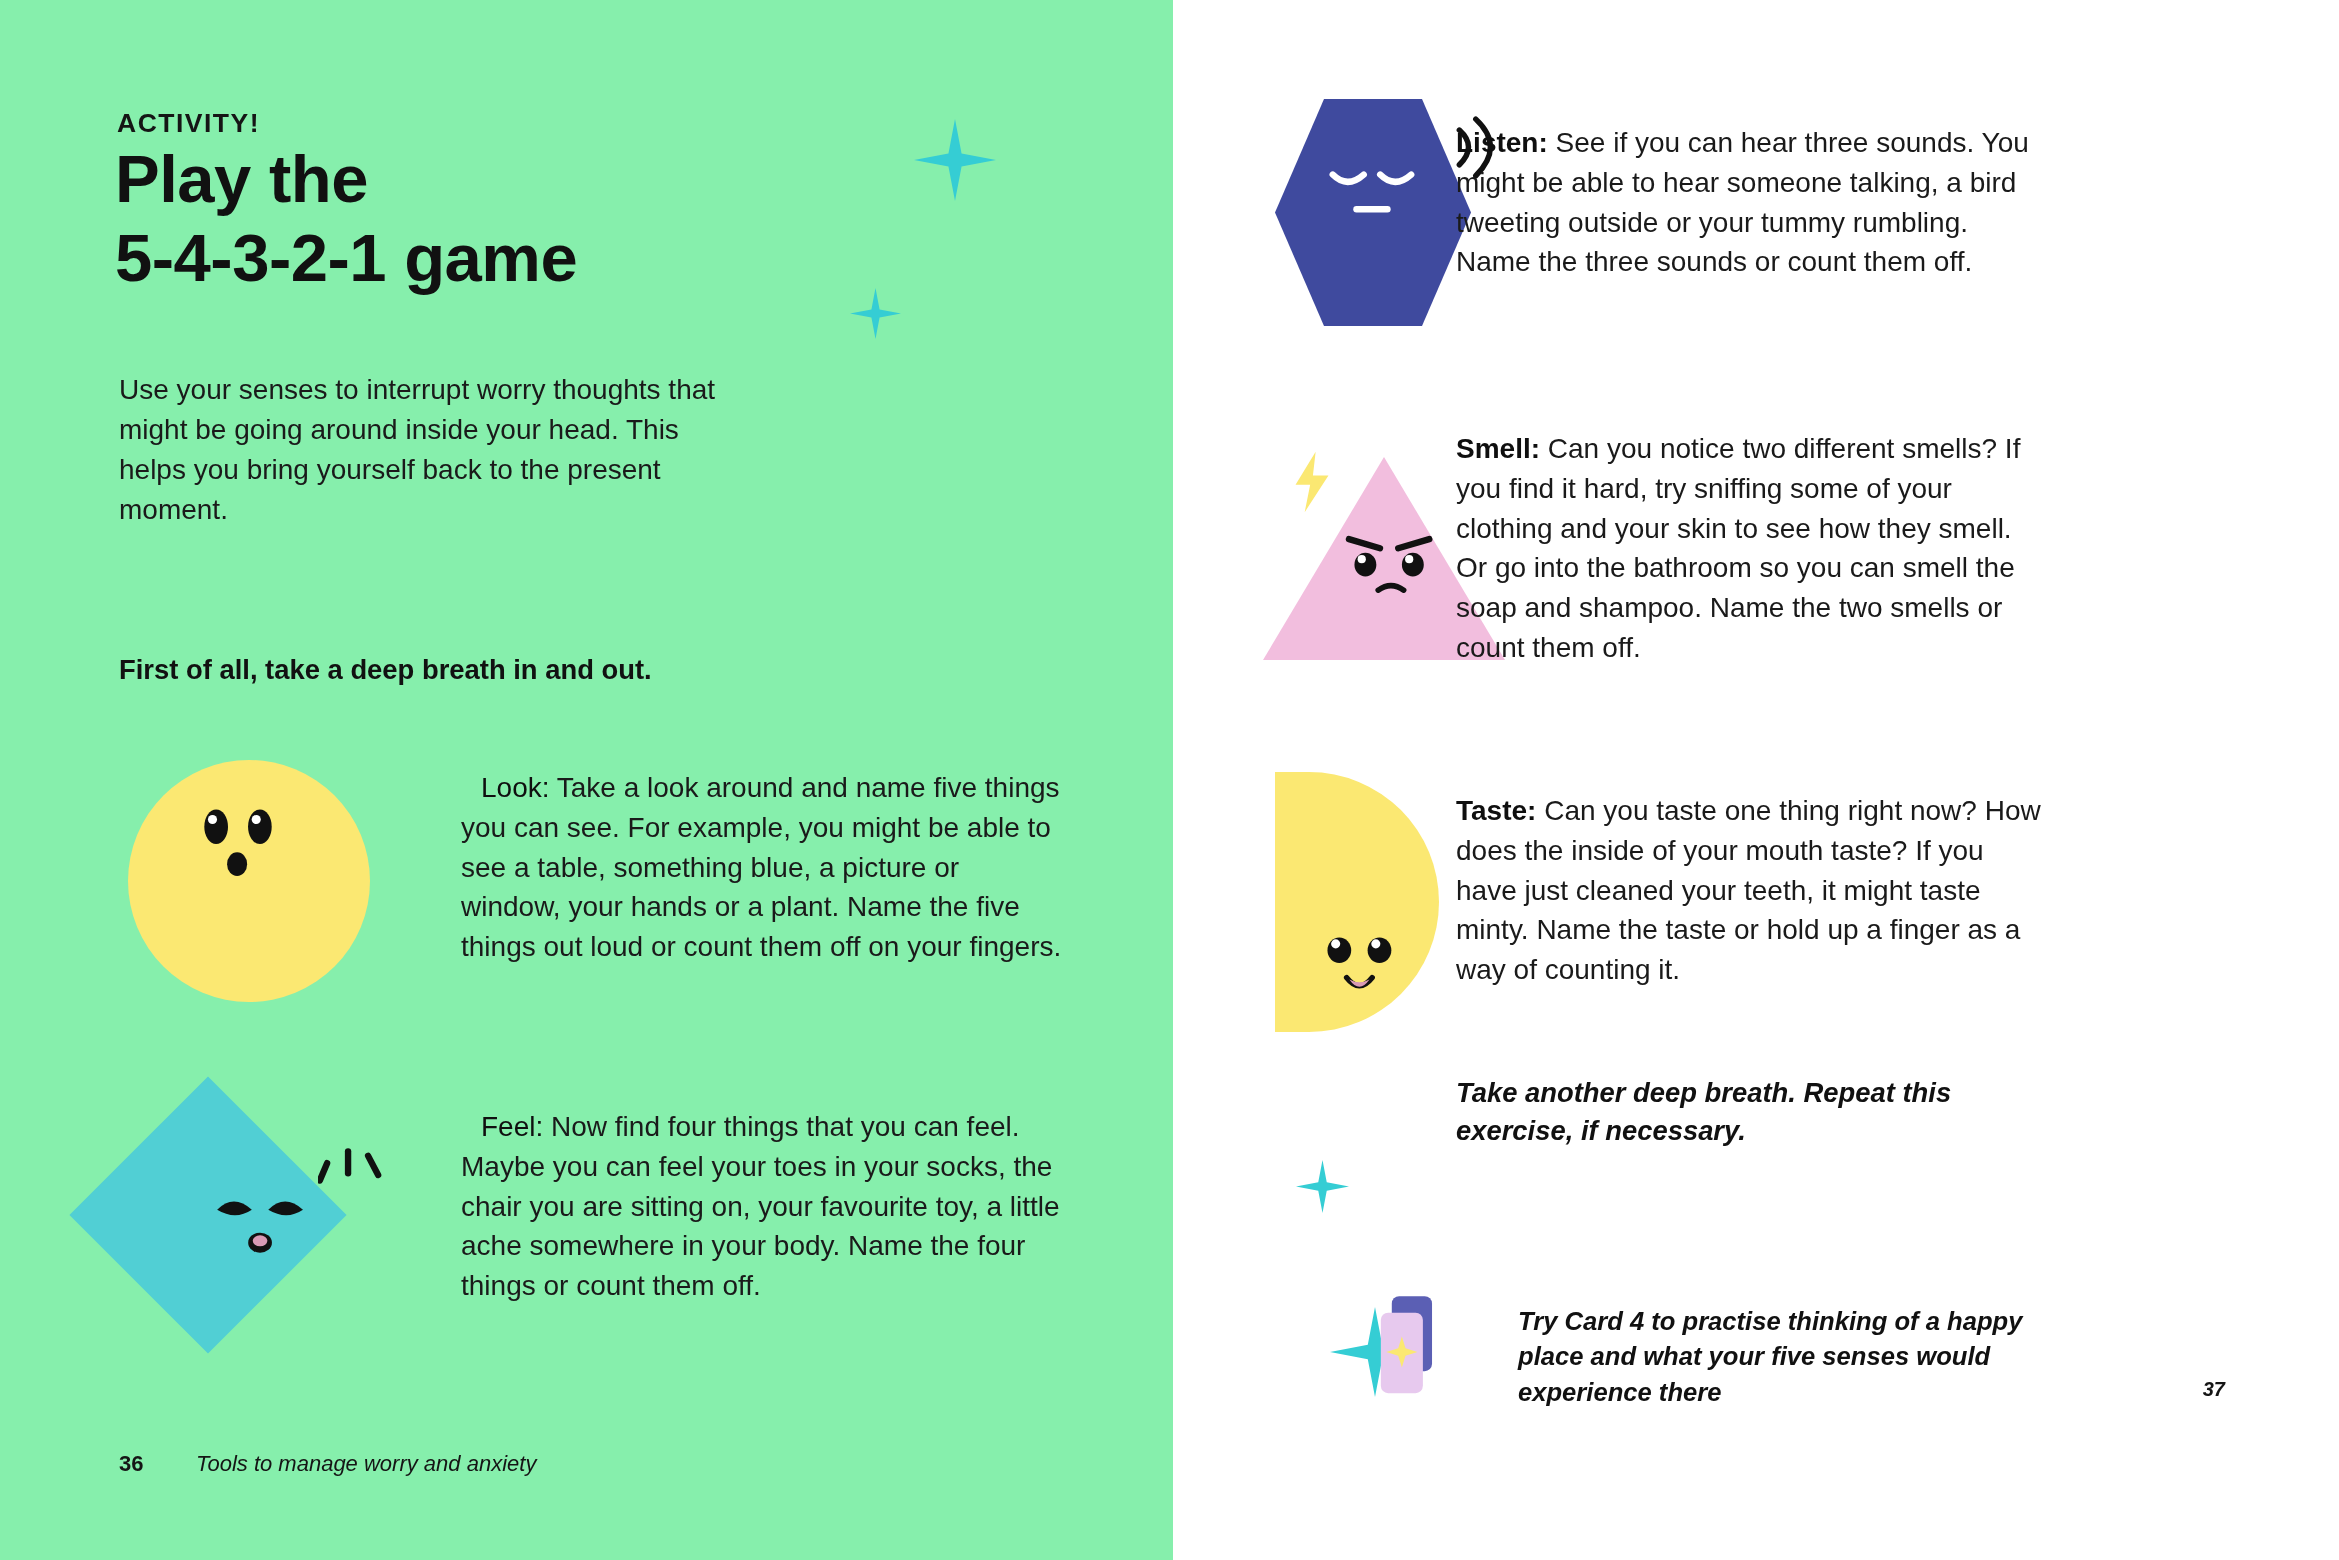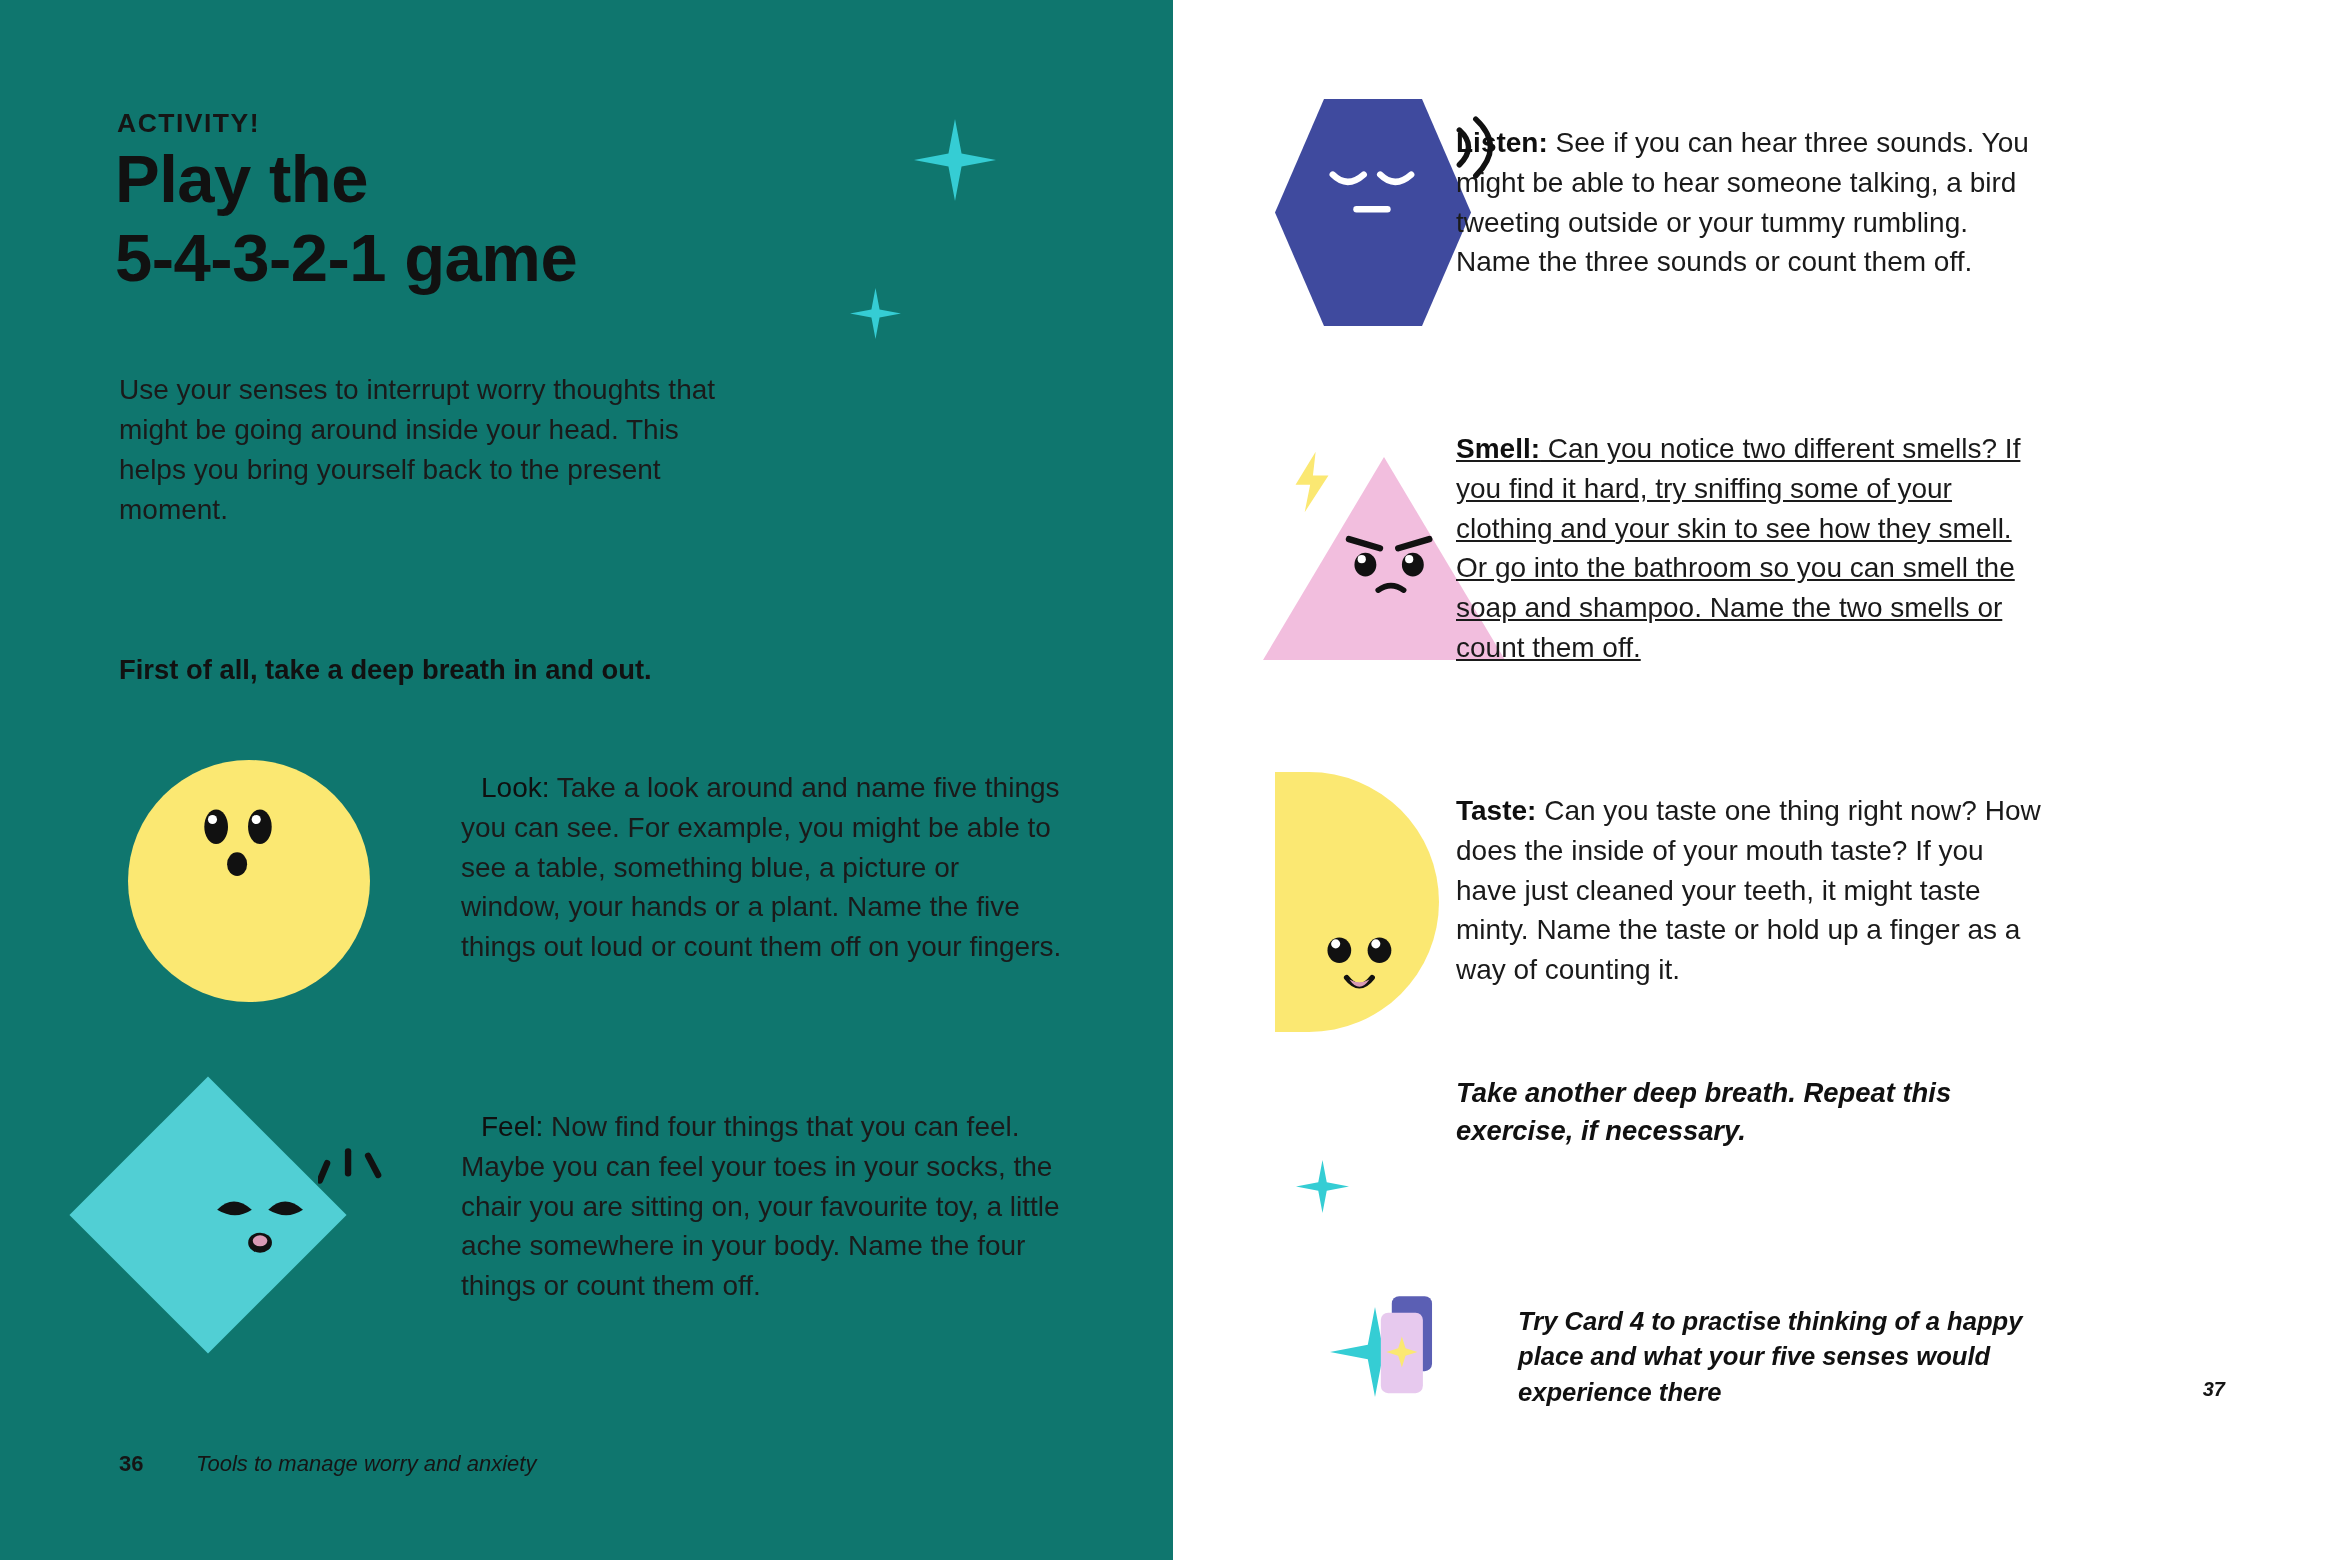--- a/index.html
+++ b/index.html
@@ -17,21 +17,21 @@
     position: relative;
     width: 2339px;
     height: 1561px;
     display: flex;
   }
   
   .page-left {
     position: relative;
     width: 1173px;
     height: 1561px;
-    background: #0f766e;
+    background: #86efac;
     box-sizing: border-box;
     overflow: hidden;
   }
   .page-right {
     position: relative;
     width: 1166px;
     height: 1485px;
     background: #ffffff;
     box-sizing: border-box;
     overflow: hidden;
@@ -140,21 +140,21 @@
   }
   
   .r-text {
     position: absolute;
     font-size: 28px;
     line-height: 1.42;
     color: #1a1a1a;
   }
   .r-text b { font-weight: bold; color: #0f0f0f; }
   .listen-text { left: 283px; top: 123px; width: 589px; }
-  .smell-text  { left: 283px; top: 429px; width: 594px; text-decoration: underline; }
+  .smell-text  { left: 283px; top: 429px; width: 594px; }
   .taste-text  { left: 283px; top: 791px; width: 594px; }
   .repeat-text {
     position: absolute;
     left: 283px; top: 1074px; width: 576px;
     font-size: 27.4px; line-height: 1.4;
     font-weight: bold; font-style: italic; color: #111111;
   }
   .card-note {
     position: absolute;
     left: 345px; top: 1304px; width: 512px;

